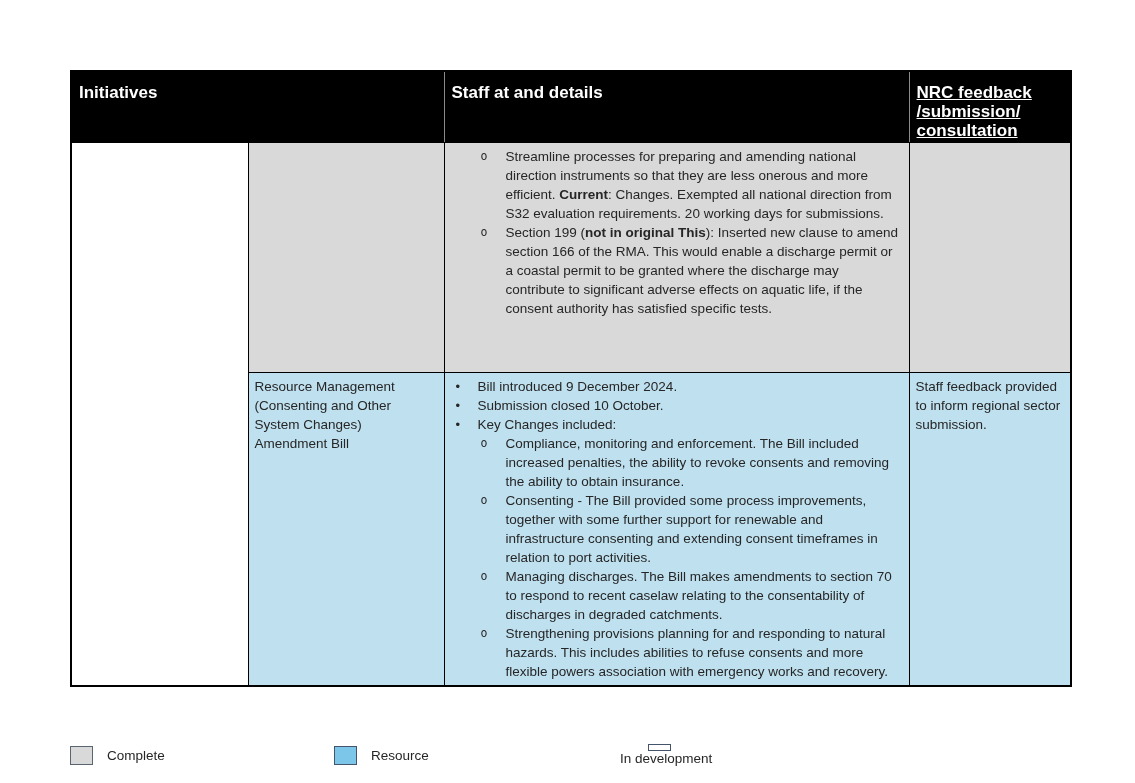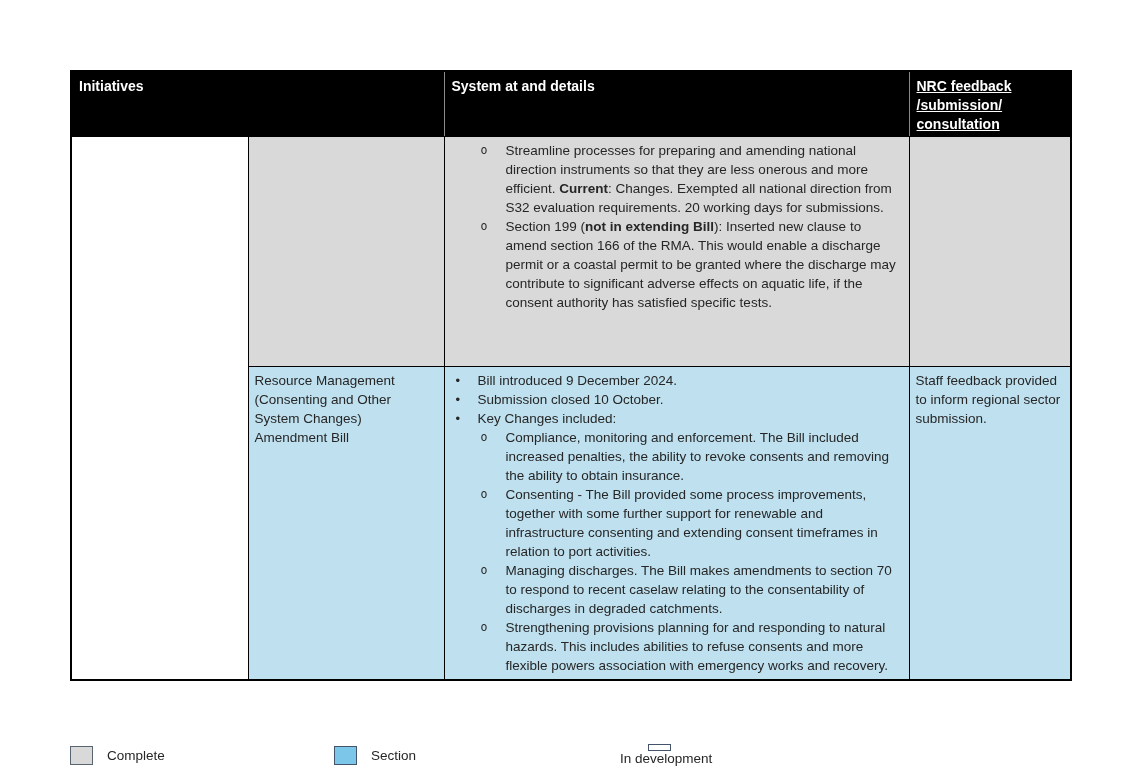--- a/index.html
+++ b/index.html
@@ -27,26 +27,26 @@
     border: 2px solid var(--table-border, #000);
     color: var(--body-text, #262626);
   }
   .status-table th,
   .status-table td {
     border: 1px solid var(--table-border, #000);
   }
   .status-table thead th {
     background: var(--header-bg, #000);
     color: var(--header-text, #fff);
-    font-size: 14px;
+    font-size: 17px;
     line-height: 19px;
     font-weight: bold;
     text-align: left;
     vertical-align: top;
-    padding: 5px 8px 2px 7px;
+    padding: 11px 8px 2px 7px;
     border-left-color: #8a8a8a;
     border-right-color: #8a8a8a;
     border-bottom-color: var(--table-border, #000);
   }
   .status-table thead tr { height: 58px; }
   th.feedback-h { white-space: pre-line; text-decoration: underline; }
 
   .status-table td {
     vertical-align: top;
     font-size: 13.5px;
@@ -127,38 +127,38 @@
   <table class="status-table">
     <colgroup>
       <col style="width:177px">
       <col style="width:196px">
       <col style="width:465px">
       <col style="width:162px">
     </colgroup>
     <thead>
       <tr>
         <th colspan="2">Initiatives</th>
-        <th>System at and details</th>
+        <th>Staff at and details</th>
         <th class="feedback-h">NRC feedback
 /submission/
 consultation</th>
       </tr>
     </thead>
     <tbody>
       <tr class="row-complete">
         <td class="col-spacer" rowspan="2"></td>
         <td></td>
         <td>
             <div class="bullet b2">
               <span class="marker">o</span>
               <span class="btext"><span>Streamline processes for preparing and amending national direction instruments so that they are less onerous and more efficient. </span><strong>Current</strong><span>: Changes. Exempted all national direction from S32 evaluation requirements. 20 working days for submissions.</span></span>
             </div>
             <div class="bullet b2">
               <span class="marker">o</span>
-              <span class="btext"><span>Section 199 (</span><strong>not in extending Bill</strong><span>): Inserted new clause to amend section 166 of the RMA. This would enable a discharge permit or a coastal permit to be granted where the discharge may contribute to significant adverse effects on aquatic life, if the consent authority has satisfied specific tests.</span></span>
+              <span class="btext"><span>Section 199 (</span><strong>not in original This</strong><span>): Inserted new clause to amend section 166 of the RMA. This would enable a discharge permit or a coastal permit to be granted where the discharge may contribute to significant adverse effects on aquatic life, if the consent authority has satisfied specific tests.</span></span>
             </div>
           </td>
         <td></td>
       </tr>
       <tr class="row-current">
         <td>Resource Management (Consenting and Other System Changes) Amendment Bill</td>
         <td>
             <div class="bullet b1">
               <span class="marker">•</span>
               <span class="btext"><span>Bill introduced 9 December 2024.</span></span>
@@ -193,21 +193,21 @@
     </tbody>
   </table>
 
   <div class="legend">
     <div class="legend-item li-complete">
       <span class="swatch sw-complete"></span>
       <span class="legend-label">Complete</span>
     </div>
     <div class="legend-item li-current">
       <span class="swatch sw-current"></span>
-      <span class="legend-label">Section</span>
+      <span class="legend-label">Resource</span>
     </div>
     <div class="legend-item li-indev">
       <span class="swatch sw-indev"></span>
       <span class="legend-label">In development</span>
     </div>
   </div>
 
 </div>
 
 </body></html>

